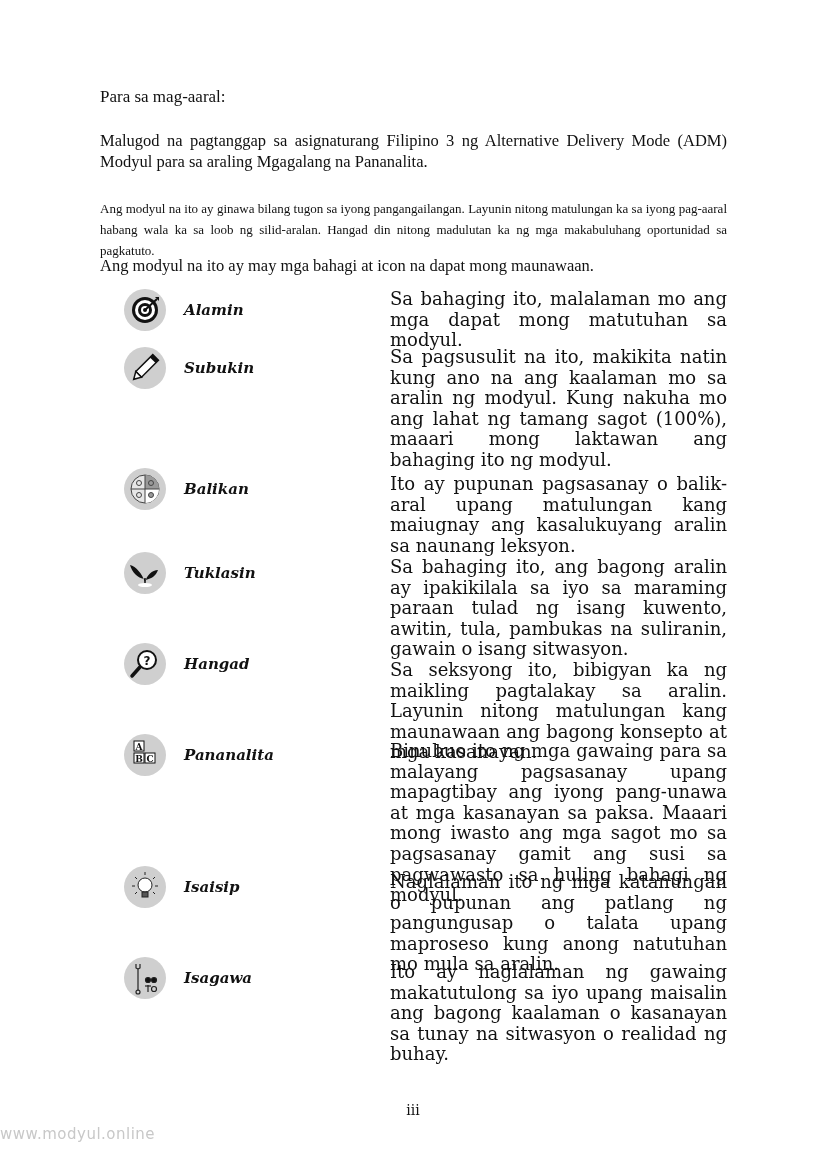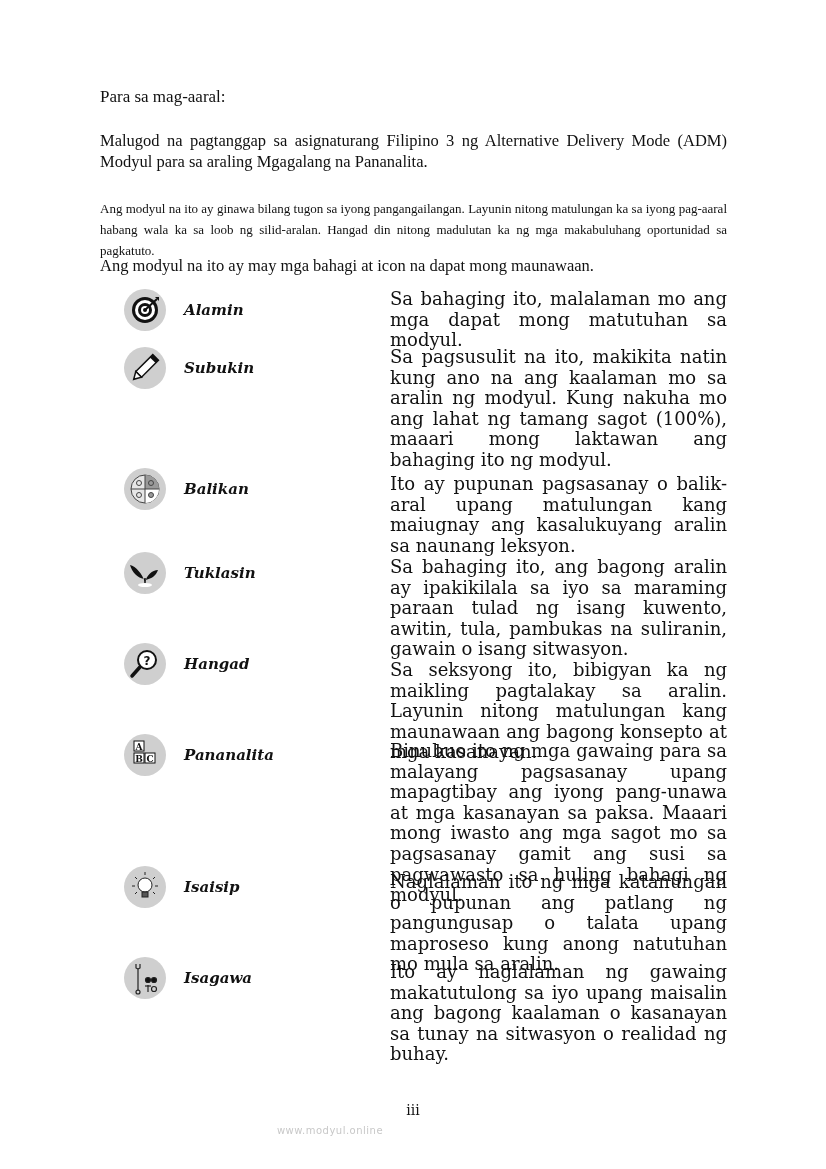--- a/index.html
+++ b/index.html
@@ -9,21 +9,21 @@
   .greet { position:absolute; left:100px; top:87px; font-family:"Liberation Serif",serif; font-size:17px; }
   .p1 { top:130px; font-family:"Liberation Serif",serif; font-size:16.5px; line-height:21px; }
   .p2 { top:198px; font-family:"Liberation Serif",serif; font-size:13px; line-height:21px; }
   .p3 { top:255px; font-family:"Liberation Serif",serif; font-size:16.5px; line-height:21px; }
   .row { position:absolute; left:124px; width:604px; }
   .icon { position:absolute; left:0; top:0; width:42px; height:42px; border-radius:50%; background:#cfcfcf; }
   .icon svg { width:42px; height:42px; display:block; }
   .label { position:absolute; left:60px; top:12px; font-weight:bold; font-style:italic; font-size:15px; }
   .desc { position:absolute; left:266px; top:0; width:337px; font-size:18px; line-height:20.6px; text-align:justify; }
   .pagenum { position:absolute; left:0; width:826px; top:1102px; text-align:center; font-size:14px; }
-  .watermark { position:absolute; left:0; width:660px; top:1125px; text-align:center; font-family:"DejaVu Sans",sans-serif; font-size:10px; color:#c8c8c8; letter-spacing:0.5px; }
+  .watermark { position:absolute; left:0; width:660px; top:1125px; text-align:left; font-family:"DejaVu Sans",sans-serif; font-size:15px; color:#c8c8c8; letter-spacing:0.5px; }
 </style>
 </head>
 <body>
 
 <div class="greet">Para sa mag-aaral:</div>
 <div class="intro p1">Malugod na pagtanggap sa asignaturang Filipino 3 ng Alternative Delivery Mode (ADM) Modyul para sa araling Mgagalang na Pananalita.</div>
 <div class="intro p2">Ang modyul na ito ay ginawa bilang tugon sa iyong pangangailangan. Layunin nitong matulungan ka sa iyong pag-aaral habang wala ka sa loob ng silid-aralan. Hangad din nitong madulutan ka ng mga makabuluhang oportunidad sa pagkatuto.</div>
 <div class="intro p3">Ang modyul na ito ay may mga bahagi at icon na dapat mong maunawaan.</div>
 
 <div class="row" style="top:289px">

